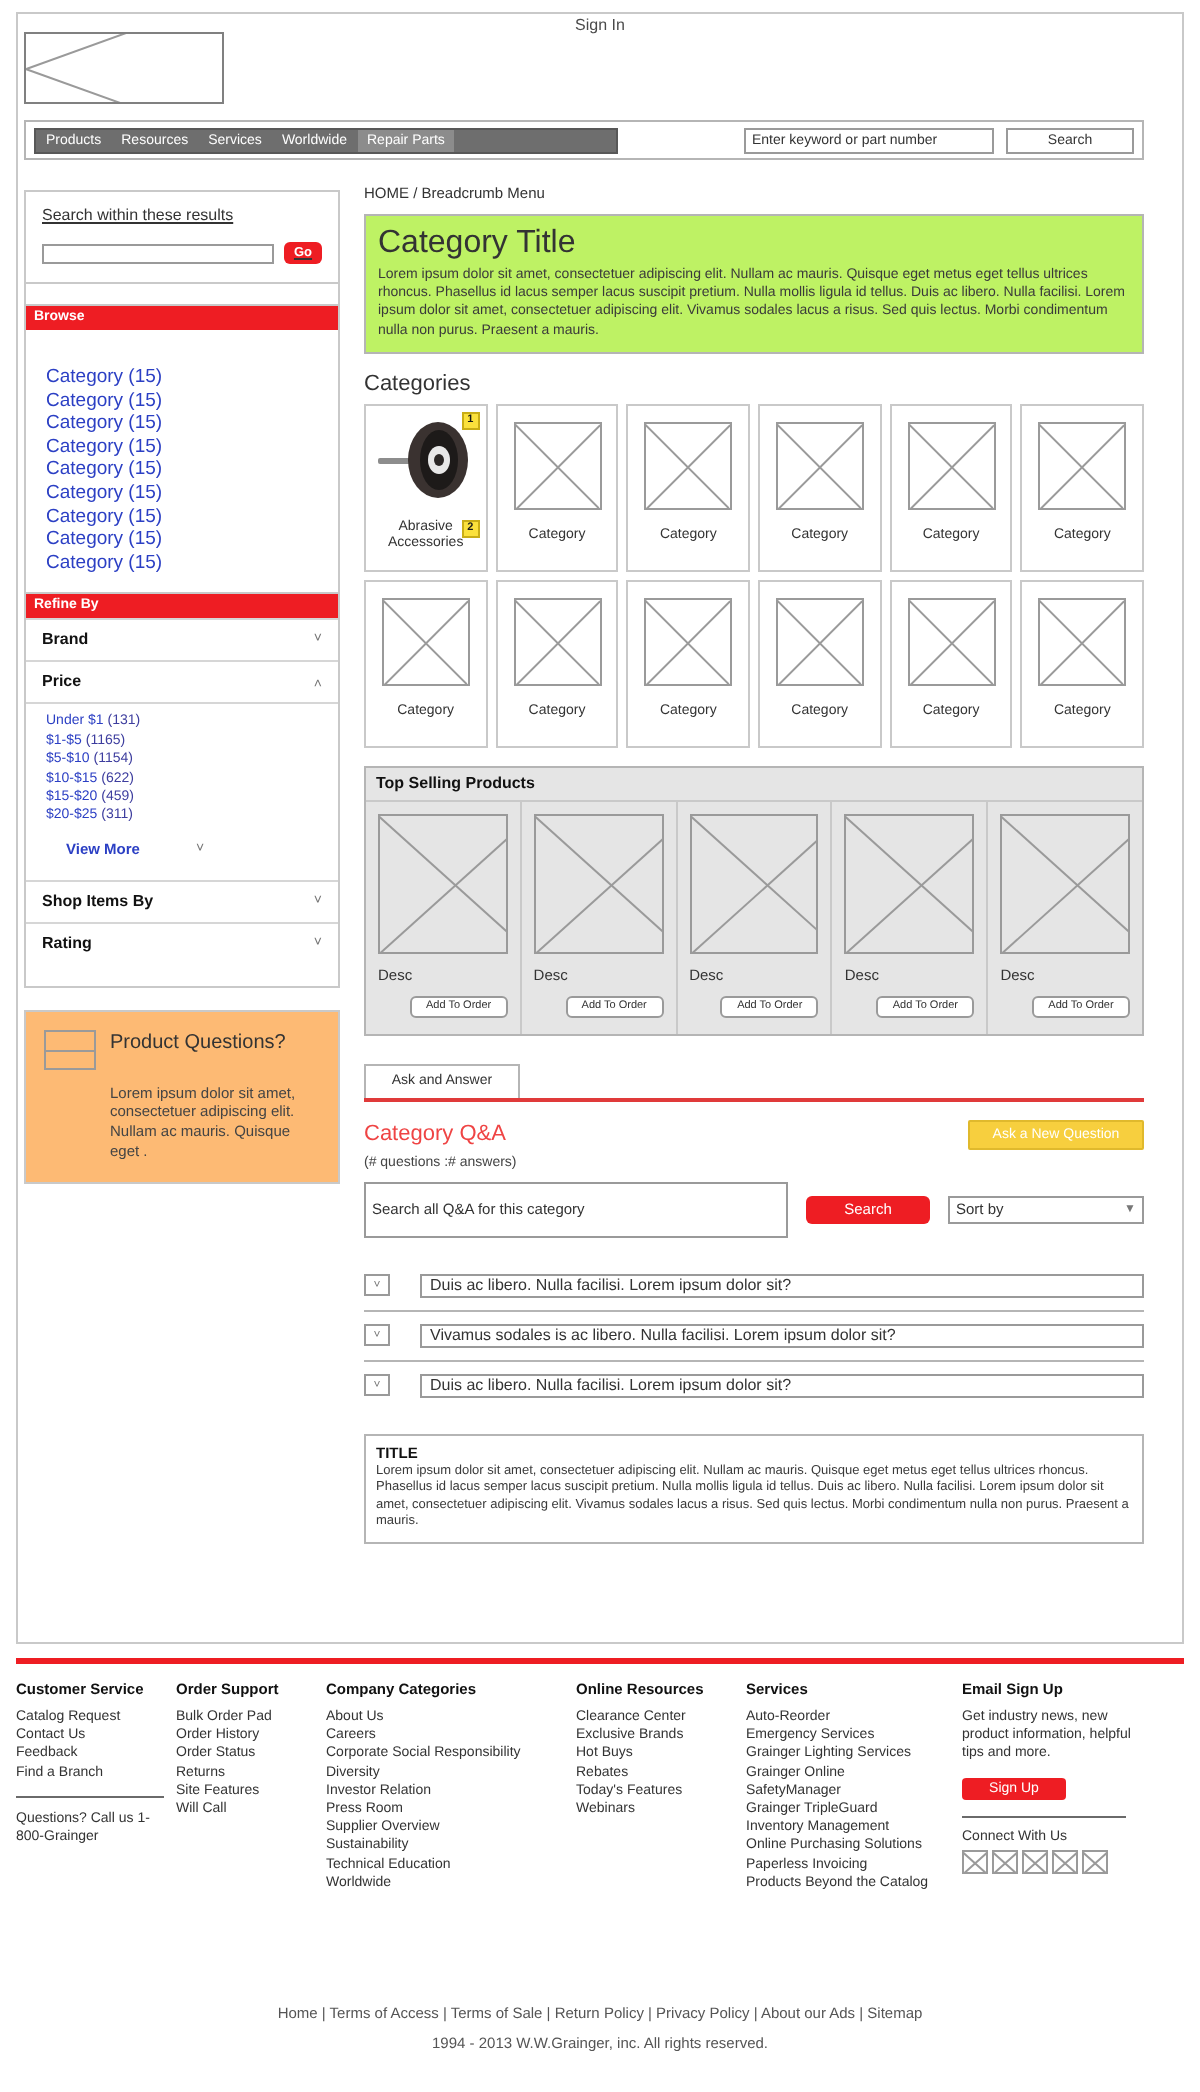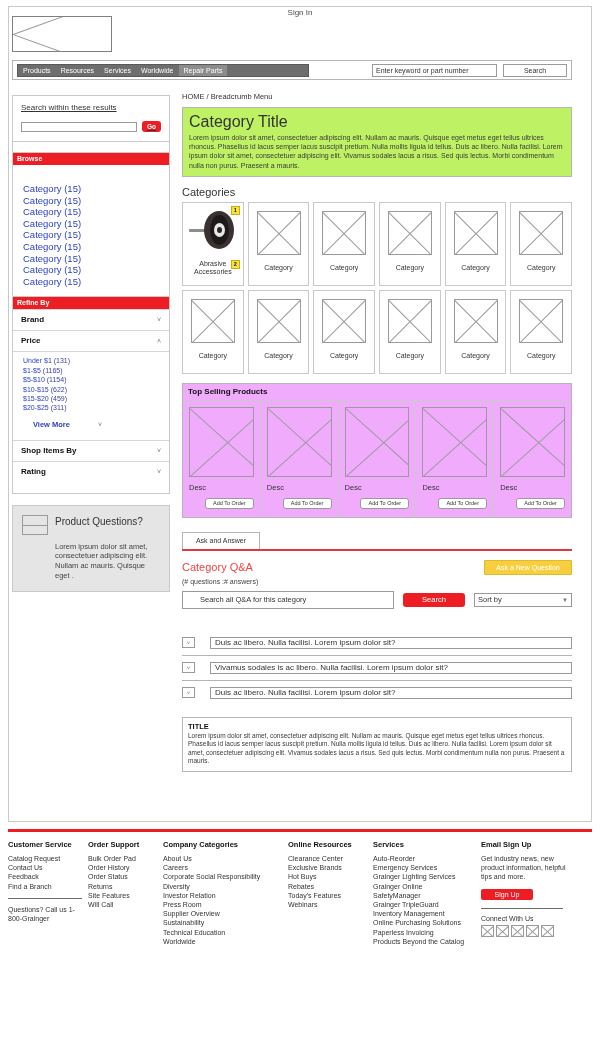--- a/index.html
+++ b/index.html
@@ -95,21 +95,21 @@
   .chev.up{transform:scaleY(-1);}
   .pricelist{padding:4px 8px 5px 10px;border-top:1px solid #d6d6d6;}
   .pricerow{font-size:7px;line-height:9.4px;color:#2b3fc4;}
   .pricerow .cnt{color:#3d3d9e;}
   .viewmore{
     display:flex;align-items:center;padding:7px 8px 6px 10px;
   }
   .viewmore .vm{color:#2b3fc4;font-size:7.5px;font-weight:bold;}
   .viewmore .chev{margin-left:28px;}
   .pqbox{
-    margin-top:11px;border:1px solid #c9c9c9;background:#e5e5e5;
+    margin-top:11px;border:1px solid #c9c9c9;background:#fdba74;
     padding:9px 9px 11px 9px;box-sizing:border-box;
   }
   .pqhead{display:flex;align-items:flex-start;}
   .pqimg{
     width:26px;height:20px;border:1px solid #9a9a9a;box-sizing:border-box;
     flex:0 0 auto;margin-right:7px;
   }
   .pqtitle{font-size:10px;color:#333;line-height:13px;}
   .pqbody{margin-top:7px;margin-left:33px;font-size:7.5px;color:#444;line-height:9.6px;}
   
@@ -168,21 +168,21 @@
   }
   .badge{
     position:absolute;width:9px;height:9px;background:#fbe13c;border:1px solid #c9ad16;
     box-sizing:border-box;color:#1a1a1a;font-size:5.5px;font-weight:bold;
     display:flex;align-items:center;justify-content:center;line-height:7px;
   }
   .badge.b1{right:3px;top:3px;}
   .badge.b2{right:3px;top:57px;}
   .tile.first .tlabel{margin-top:7px;}
   
-  .tspbox{border:1px solid #b5b5b5;background:#f0abfc;box-sizing:border-box;margin-top:9px;}
+  .tspbox{border:1px solid #b5b5b5;background:#e5e5e5;box-sizing:border-box;margin-top:9px;}
   .tsphead{
     font-size:8px;font-weight:bold;color:#111;padding:3px 5px 4px 5px;
     border-bottom:1px solid #c9c9c9;
   }
   .tspgrid{display:flex;}
   .tspcell{
     flex:1;border-right:1px solid #c9c9c9;box-sizing:border-box;
     padding:6px 6px 8px 6px;
   }
   .tspcell:last-child{border-right:none;}
@@ -213,33 +213,33 @@
   .qahead{display:flex;align-items:flex-start;justify-content:space-between;margin-top:8px;}
   .qatitle{font-size:11px;color:#ef4444;line-height:15px;}
   .qacount{font-size:7px;color:#444;margin-top:3px;}
   .askbtn{
     width:88px;height:15px;background:#f7cf3e;border:1px solid #e0b92c;box-sizing:border-box;
     color:#ffffff;font-size:7px;display:flex;align-items:center;justify-content:center;
     border-radius:1px;
   }
   .qasearchrow{display:flex;align-items:center;margin-top:6px;}
   .qasearchinput{
-    width:212px;height:18px;border:1px solid #9a9a9a;background:#fff;box-sizing:border-box;
-    font-size:7.5px;color:#333;display:flex;align-items:center;padding-left:17px;
+    width:212px;height:28px;border:1px solid #9a9a9a;background:#fff;box-sizing:border-box;
+    font-size:7.5px;color:#333;display:flex;align-items:center;padding-left:3px;
   }
   .qasearchbtn{
     margin-left:9px;width:62px;height:14px;background:#ee1d23;border-radius:3px;
     color:#fff;font-size:7.5px;display:flex;align-items:center;justify-content:center;
   }
   .sortby{
     margin-left:9px;flex:1;height:14px;border:1px solid #9a9a9a;background:#fff;
     box-sizing:border-box;font-size:7.5px;color:#333;display:flex;align-items:center;
     justify-content:space-between;padding:0 3px;
   }
-  .qlist{margin-top:22px;}
+  .qlist{margin-top:12px;}
   .qrow{
     border-top:1px solid #b5b5b5;padding:6px 0 6px 0;display:flex;align-items:center;
   }
   .qrow:first-child{border-top:none;}
   .qtoggle{
     width:13px;height:11px;border:1px solid #9a9a9a;box-sizing:border-box;background:#fff;
     font-size:6px;color:#777;display:flex;align-items:center;justify-content:center;
     flex:0 0 auto;
   }
   .qtext{
@@ -618,14 +618,18 @@
       <div class="socials">
         <div class="sico"></div>
         <div class="sico"></div>
         <div class="sico"></div>
         <div class="sico"></div>
         <div class="sico"></div>
       </div>
     </div>
   </div>
 
+  <div class="legal">
+    <div>Home | Terms of Access | Terms of Sale | Return Policy | Privacy Policy | About our Ads | Sitemap</div>
+    <div class="l2">1994 - 2013 W.W.Grainger, inc. All rights reserved.</div>
+  </div>
 
 </div>
 
 </body></html>

